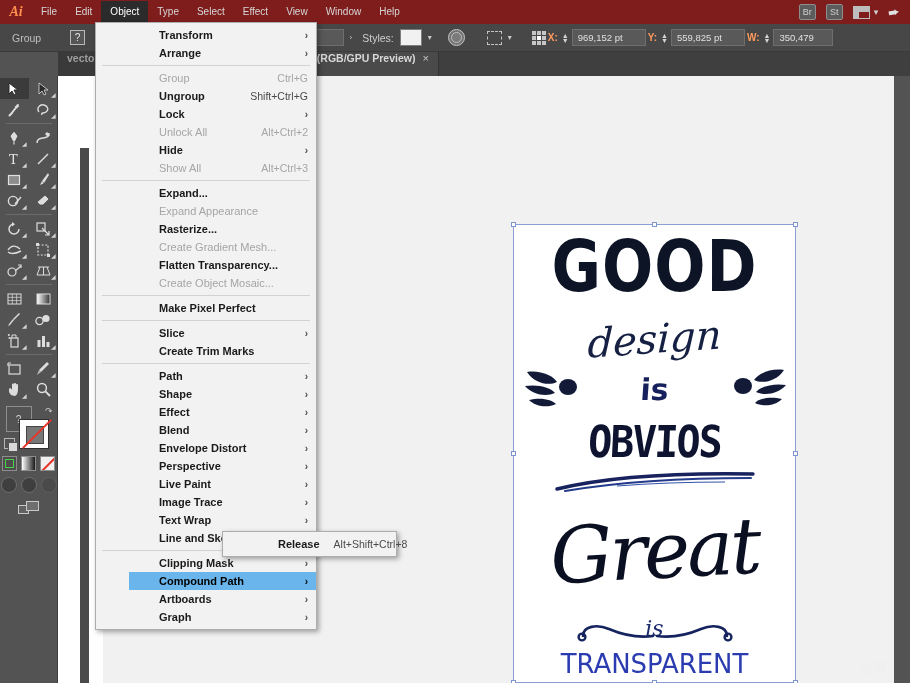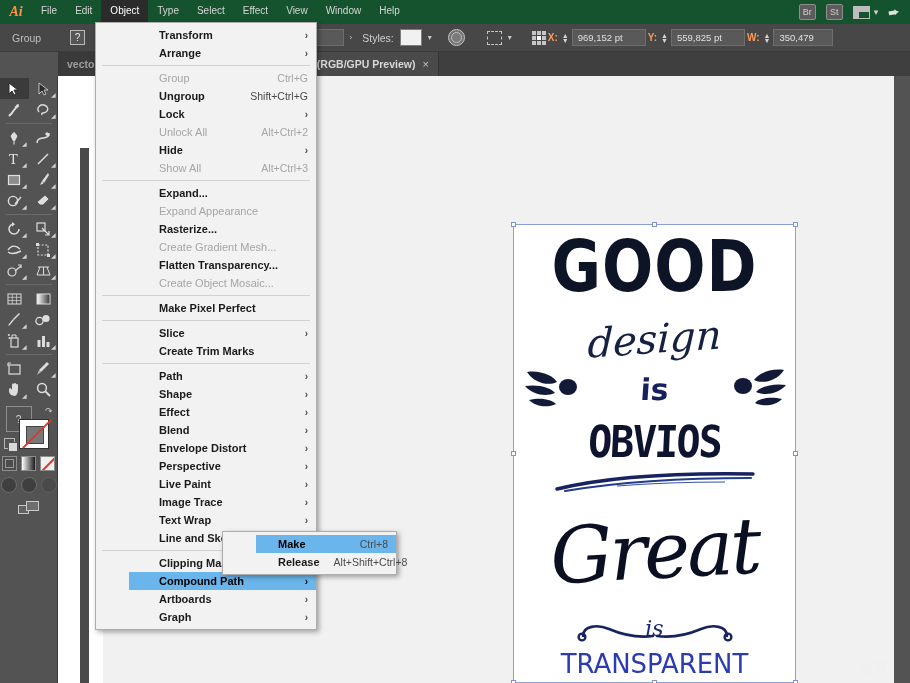--- a/index.html
+++ b/index.html
@@ -8,21 +8,21 @@
     overflow: hidden;
     background: #535353;
     font-family: "Liberation Sans", sans-serif;
     -webkit-font-smoothing: antialiased;
   }
   .app { position: relative; width: 910px; height: 683px; }
 
   
   .menubar {
     position: absolute; left: 0; top: 0; width: 910px; height: 24px;
-    background: #14532d; display: flex; 
+    background: #7f1d1d; display: flex; align-items: center;
   }
   .ai-logo {
     width: 32px; height: 24px; display: flex; align-items: center;
     justify-content: center; color: #ff8f4d; font-size: 14px;
     font-weight: bold; font-style: italic; font-family: "Liberation Serif", serif;
   }
   .menu-item {
     padding: 3px 9px; color: #d6d6d6; font-size: 10px; line-height: 16px;
     cursor: default; white-space: nowrap;
   }
@@ -91,21 +91,21 @@
     width: 15px; height: 14px; border: 1px dashed #c3c3c3; position: relative;
   }
   .axis-lbl { color: #ff9a5c; font-size: 10px; padding: 0 4px 0 2px; font-weight: bold; }
 
   
   .tabbar {
     position: absolute; left: 0; top: 52px; width: 910px; height: 24px;
     background: #3f3f3f; display: flex; align-items: stretch;
   }
   .doc-tab {
-    display: flex; align-items: center; gap: 7px; padding: 0 9px;
+    display: flex; gap: 7px; padding: 0 9px;
     background: #4a4a4a; color: #d8d8d8; font-size: 10.5px; font-weight: bold;
     border-right: 1px solid #333;
   }
   .doc-tab .x { color: #c6c6c6; font-size: 11px; font-weight: normal; }
   .doc-tab.inactive { background: #3a3a3a; color: #9e9e9e; }
 
   
   .toolbar {
     position: absolute; left: 0; top: 76px; width: 58px; height: 607px;
     background: #535353; border-right: 1px solid #3d3d3d;
@@ -798,23 +798,19 @@
       <span class="lbl">Artboards</span>
       <span class="arr">›</span>
     </div>
     <div class="mrow">
       <span class="lbl">Graph</span>
       <span class="arr">›</span>
     </div>
   </div>
 
   <div class="submenu">
-    <div class="mrow hl">
-      <span class="lbl">Make</span>
-      <span class="sc">Ctrl+8</span>
-    </div>
     <div class="mrow">
       <span class="lbl">Release</span>
       <span class="sc">Alt+Shift+Ctrl+8</span>
     </div>
   </div>
 
 </div>
 
 </body></html>

